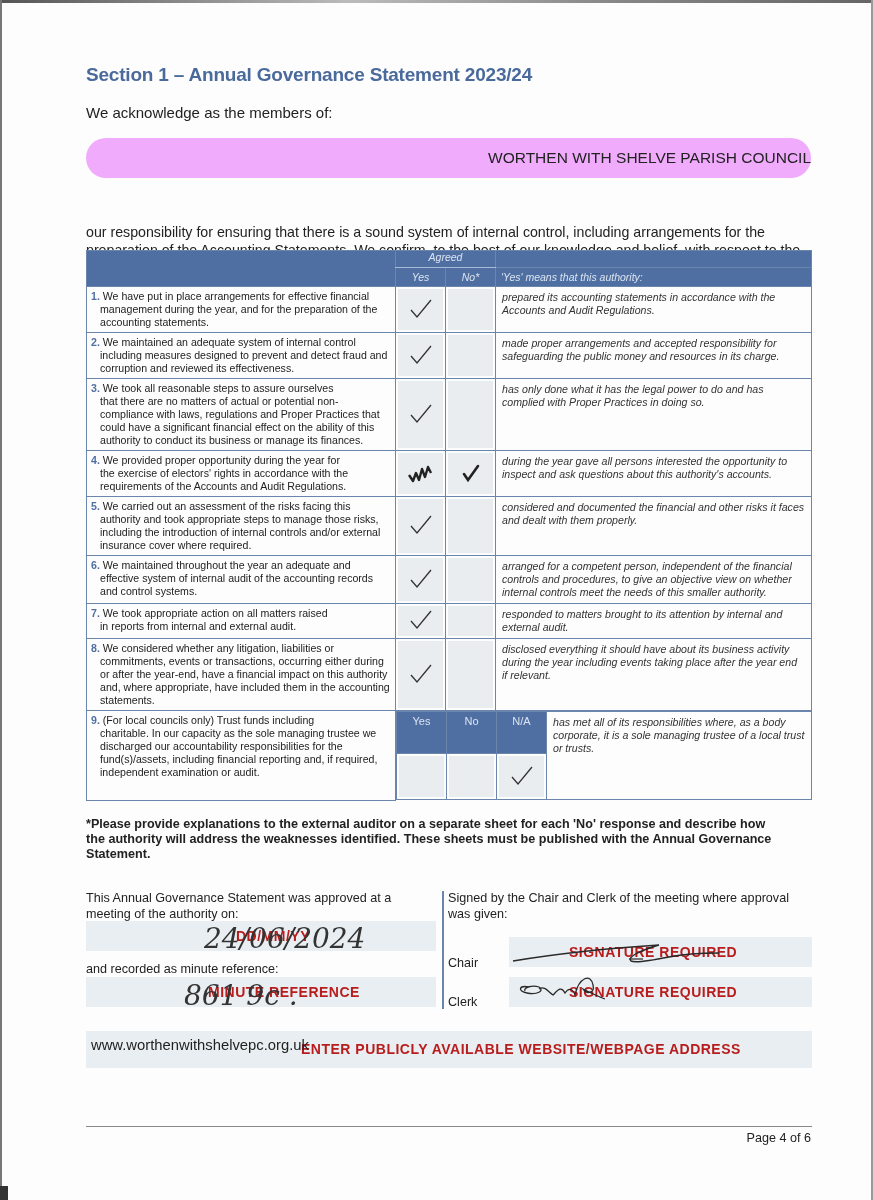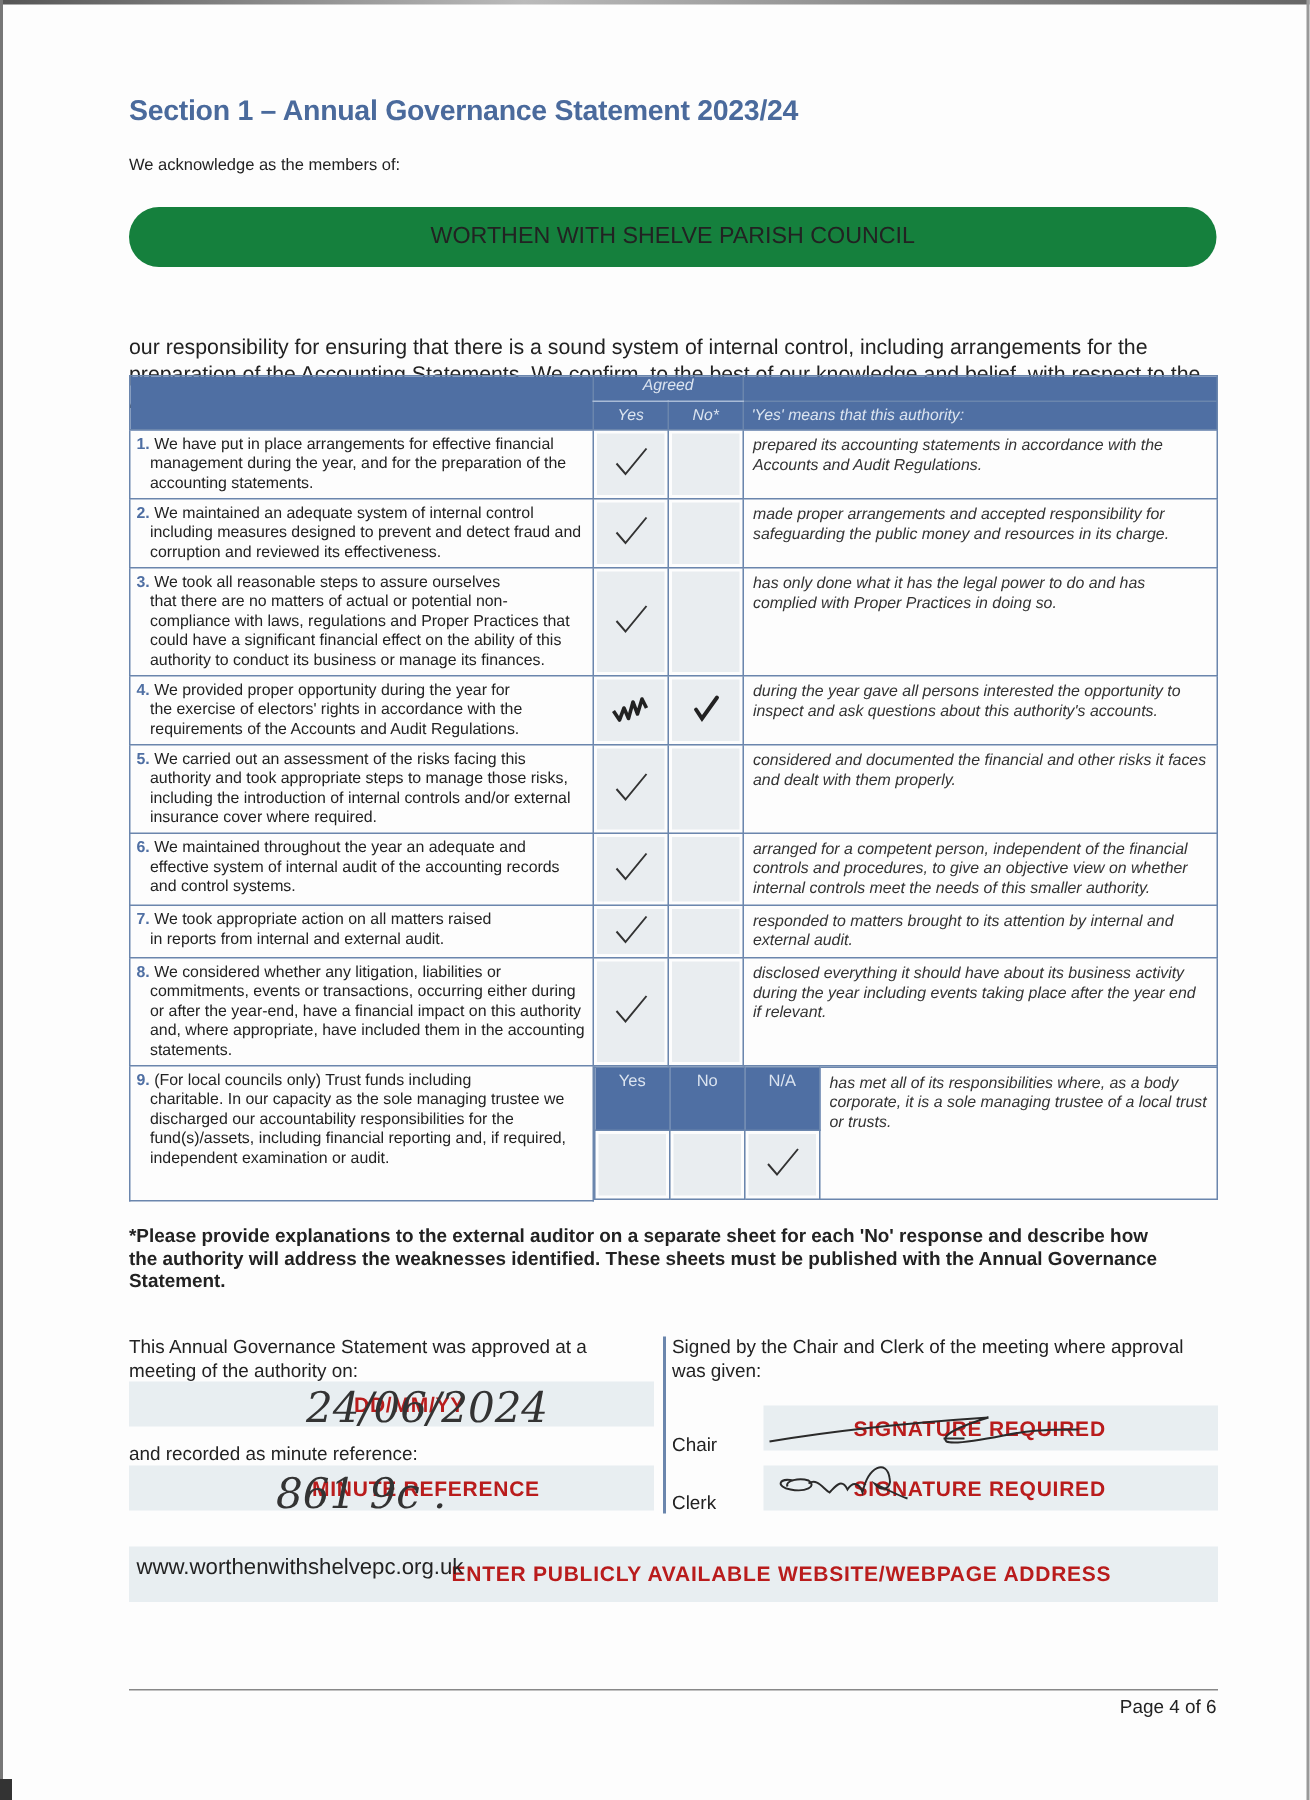--- a/index.html
+++ b/index.html
@@ -6,24 +6,24 @@
   body {
     width: 873px; height: 1200px; background: #fdfdfd; position: relative; overflow: hidden;
     font-family: "Liberation Sans", sans-serif; color: #222;
   }
   .scan-edge-top { position: absolute; left: 0; top: 0; width: 873px; height: 3px; background: linear-gradient(90deg,#555,#bbb 40%,#888 70%,#666); }
   .scan-edge-left { position: absolute; left: 0; top: 0; width: 2px; height: 1200px; background: #777; }
   .scan-edge-right { position: absolute; right: 0; top: 0; width: 2px; height: 1200px; background: #999; }
   .scan-corner { position: absolute; left: 0; bottom: 0; width: 8px; height: 14px; background: #333; }
 
   .title { position: absolute; left: 86px; top: 64px; font-size: 19px; font-weight: bold; color: #4a6a9c; margin: 0; letter-spacing: -0.2px; }
-  .ack { position: absolute; left: 86px; top: 104px; font-size: 11px; }
+  .ack { position: absolute; left: 86px; top: 104px; font-size: 15px; }
   .authority-field {
-    position: absolute; left: 86px; top: 138px; width: 725px; height: 40px; background: #15803d;
-    display: flex; align-items: center; justify-content: center; font-size: 15.5px; border-radius: 20px;
+    position: absolute; left: 86px; top: 138px; width: 725px; height: 40px; background: #f0abfc;
+    display: flex; align-items: center; justify-content: flex-end; font-size: 15.5px; border-radius: 20px;
   }
   .intro { position: absolute; left: 86px; top: 187px; width: 735px; font-size: 14.2px; line-height: 18px; margin-top: 36px; }
 
   table.agt {
     position: absolute; left: 86px; top: 250px; width: 726px; border-collapse: collapse; font-size: 10.6px;
   }
   table.agt td, table.agt th { border: 1.5px solid #6b86ad; vertical-align: top; padding: 0; }
   table.agt thead th { background: #4f6fa3; color: #dbe4f0; font-weight: normal; font-style: italic; font-size: 10.5px; }
   .hdr-agreed { height: 16px; text-align: center; border-bottom: 1px solid #a9bbd6 !important; }
   .hdr-cell { height: 18px; text-align: center; vertical-align: middle !important; }

